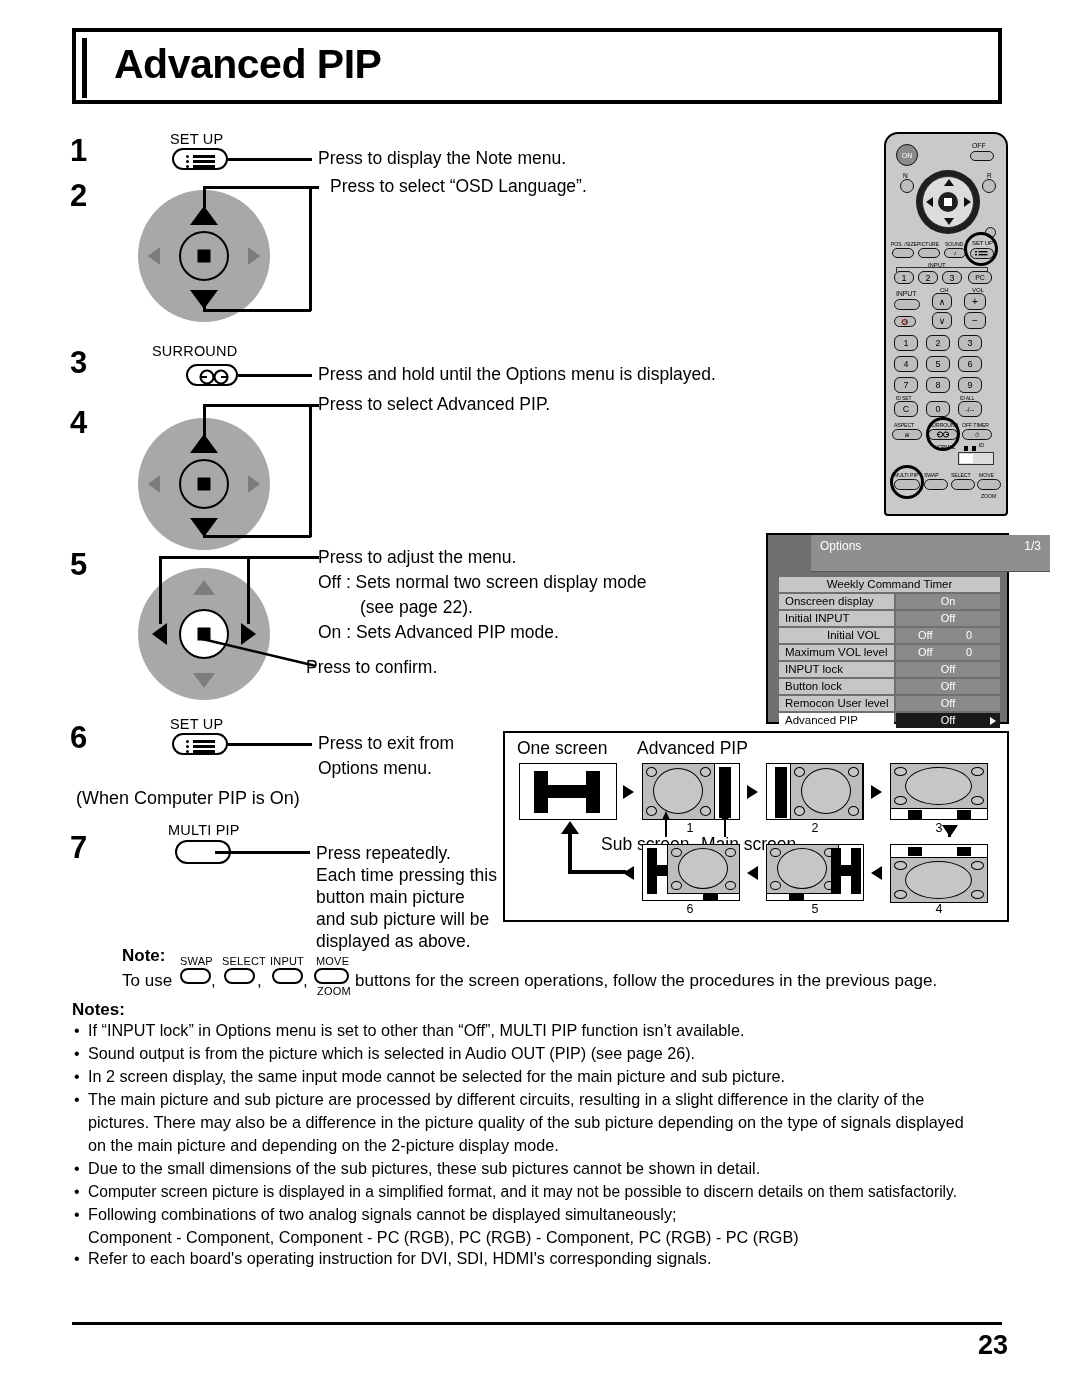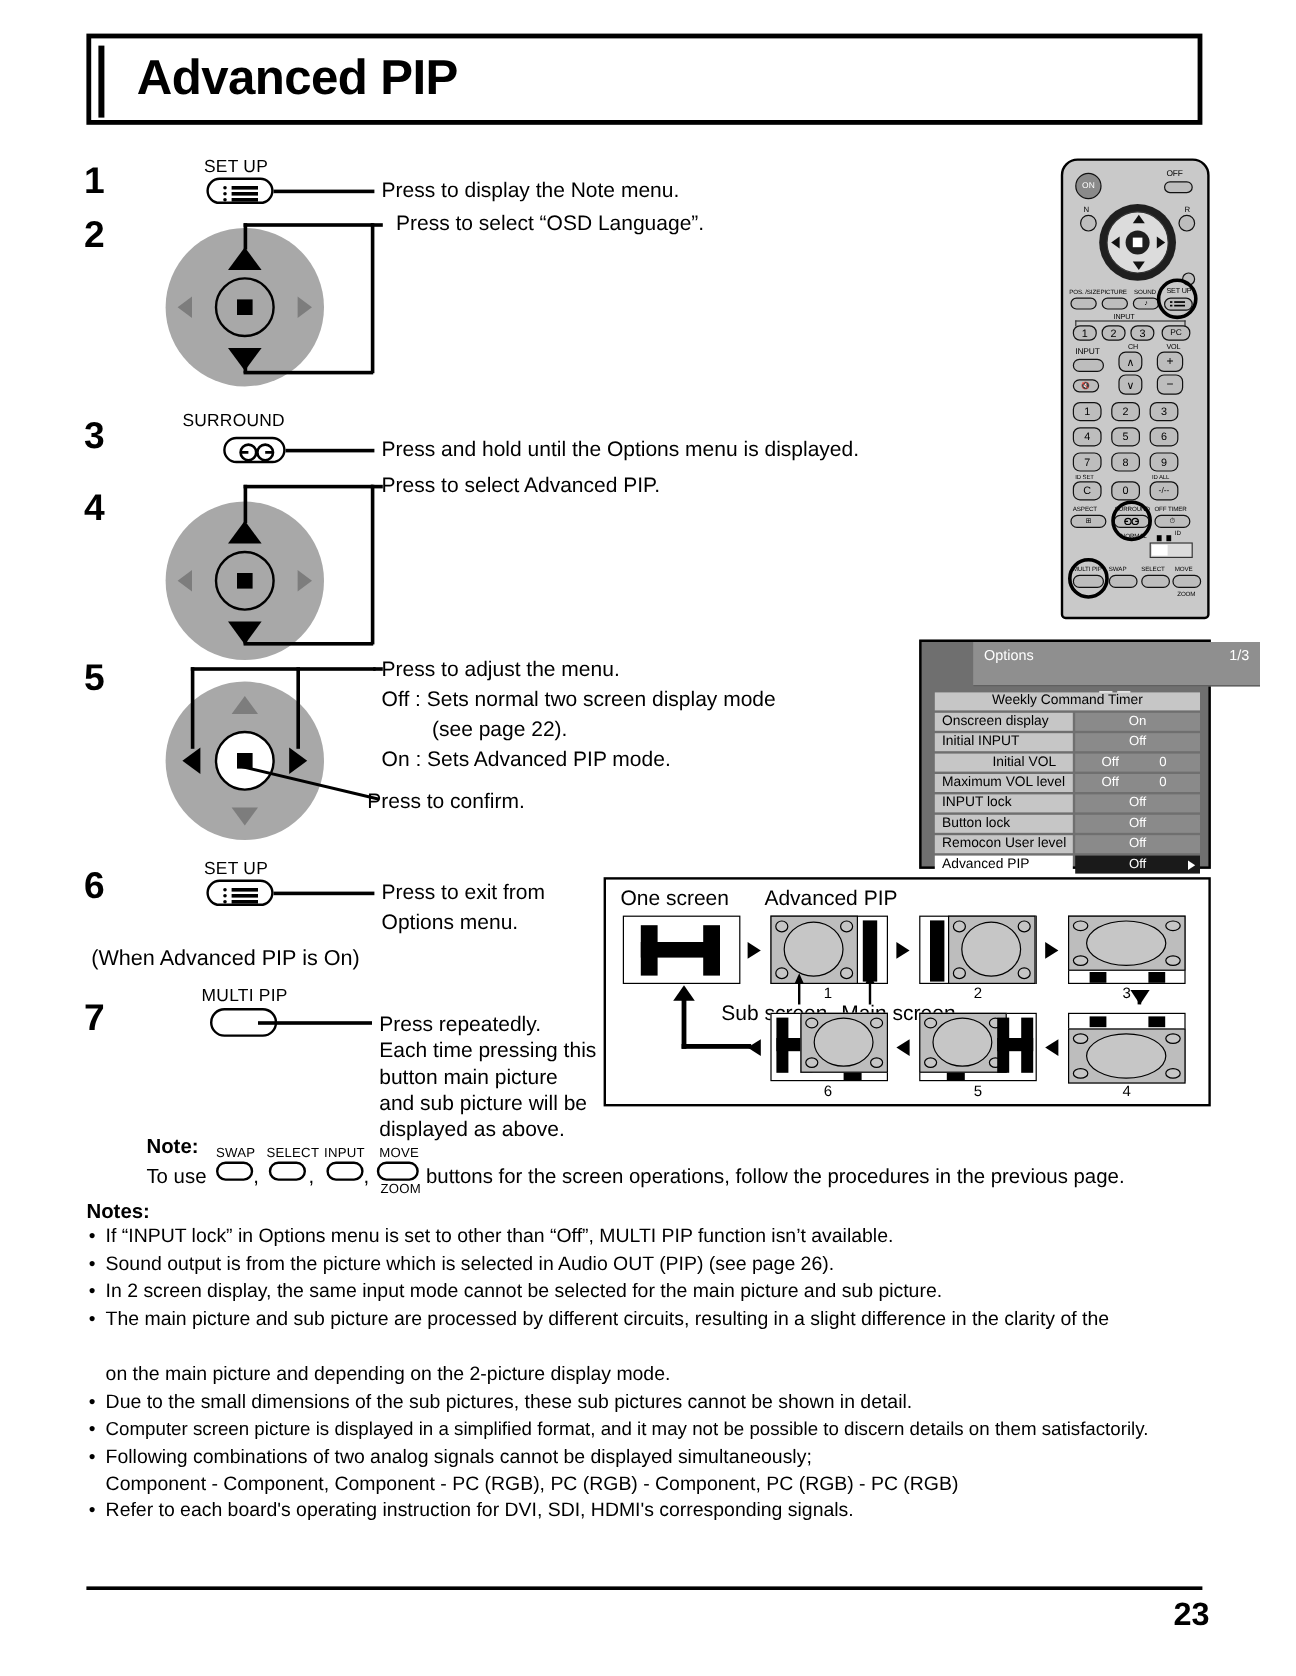--- a/index.html
+++ b/index.html
@@ -201,21 +201,21 @@
       <u style="left:12px;top:10px;"></u>
         <i style="left:19px;top:10px;width:22px;"></i>
       <u style="left:12px;top:15px;"></u>
         <i style="left:19px;top:15px;width:22px;"></i>
     </div>
   </div>
   <div class="hline" style="left:228px;top:743px;width:84px;"></div>
   <div class="desc" style="left:318px;top:731px;">Press to exit from</div>
   <div class="desc" style="left:318px;top:756px;">Options menu.</div>
 
-  <div class="desc" style="left:76px;top:786px;font-size:18px;">(When Advanced PIP is On)</div>
+  <div class="desc" style="left:76px;top:786px;font-size:18px;">(When Computer PIP is On)</div>
 
   <div class="btnlabel" style="left:168px;top:822px;">MULTI PIP</div>
   <div class="pill" style="left:175px;top:840px;width:56px;height:24px;"></div>
   <div class="hline" style="left:215px;top:851px;width:95px;"></div>
   <div class="desc" style="left:316px;top:841px;">Press repeatedly.</div>
   <div class="desc" style="left:316px;top:863px;">Each time pressing this</div>
   <div class="desc" style="left:316px;top:885px;">button  main  picture</div>
   <div class="desc" style="left:316px;top:907px;">and sub picture will be</div>
   <div class="desc" style="left:316px;top:929px;">displayed as above.</div>
 
@@ -520,20 +520,21 @@
   <div class="noteline" style="left:88px;top:1020px;">If “INPUT lock” in Options menu is set to other than “Off”, MULTI PIP function isn’t available.</div>
 
   <div class="bullet" style="left:74px;top:1045px;">•</div>
   <div class="noteline" style="left:88px;top:1043px;">Sound output is from the picture which is selected in Audio OUT (PIP) (see page 26).</div>
 
   <div class="bullet" style="left:74px;top:1068px;">•</div>
   <div class="noteline" style="left:88px;top:1066px;">In 2 screen display, the same input mode cannot be selected for the main picture and sub picture.</div>
 
   <div class="bullet" style="left:74px;top:1091px;">•</div>
   <div class="noteline" style="left:88px;top:1089px;">The main picture and sub picture are processed by different circuits, resulting in a slight difference in the clarity of the</div>
+  <div class="noteline" style="left:88px;top:1112px;">pictures. There may also be a difference in the picture quality of the sub picture depending on the type of signals displayed</div>
   <div class="noteline" style="left:88px;top:1135px;">on the main picture and depending on the 2-picture display mode.</div>
 
   <div class="bullet" style="left:74px;top:1160px;">•</div>
   <div class="noteline" style="left:88px;top:1158px;">Due to the small dimensions of the sub pictures, these sub pictures cannot be shown in detail.</div>
 
   <div class="bullet" style="left:74px;top:1183px;">•</div>
   <div class="noteline" style="left:88px;top:1181px;font-size:15.6px;">Computer screen picture is displayed in a simplified format, and it may not be possible to discern details on them satisfactorily.</div>
 
   <div class="bullet" style="left:74px;top:1206px;">•</div>
   <div class="noteline" style="left:88px;top:1204px;">Following combinations of two analog signals cannot be displayed simultaneously;</div>

